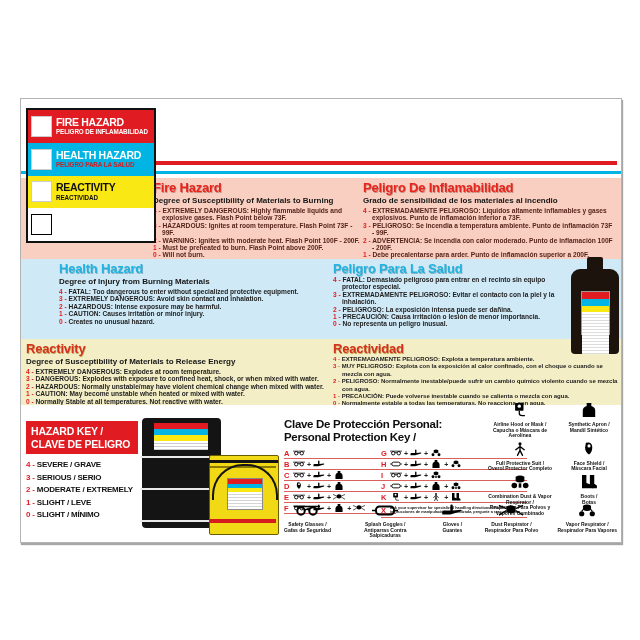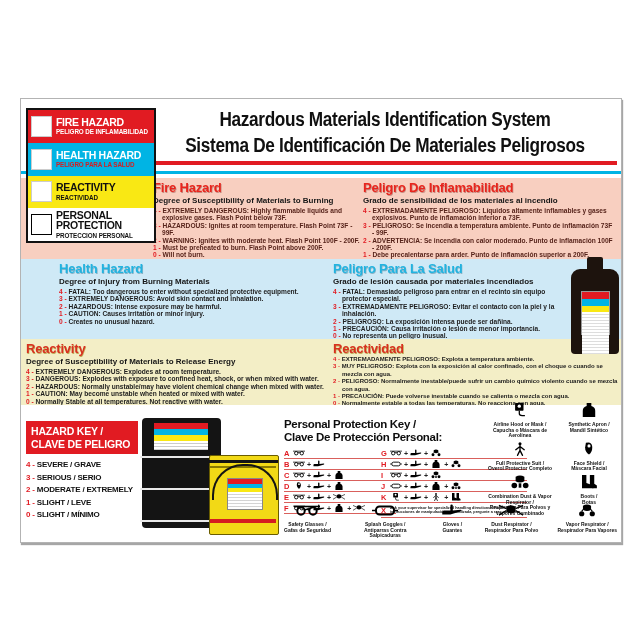--- a/index.html
+++ b/index.html
@@ -163,24 +163,20 @@
   </symbol>
   <symbol id="i-boots" viewBox="0 0 20 16">
     <path d="M2 0 h5 v9 l8 3 v3 H2 z" fill="#000"></path>
     <path d="M11 0 h5 v10 l3 2 v3 h-5 l-3-2 z" fill="#000"></path>
   </symbol>
 </svg>
 
 <div class="canvas">
   <div class="poster">
 
-    <div class="title">
-      <div class="tl">Hazardous Materials Identification System</div>
-      <div class="tl">Sistema De Identificación De Materiales Peligrosos</div>
-    </div>
     <div class="rule-red"></div>
     <div class="rule-cyan"></div>
 
     <div class="legend-box">
 
         <div class="legend-row" style="background: rgb(225, 27, 34);">
           <span class="legend-square" style="border-color: rgb(204, 204, 204);"></span>
           <span class="legend-texts">
             <span class="l-en" style="color: rgb(255, 255, 255);">FIRE HAZARD</span>
             <span class="l-es" style="color: rgb(255, 255, 255);">PELIGRO DE INFLAMABILIDAD</span>
@@ -198,24 +194,20 @@
         <div class="legend-row" style="background: rgb(249, 232, 20);">
           <span class="legend-square" style="border-color: rgb(204, 204, 204);"></span>
           <span class="legend-texts">
             <span class="l-en" style="color: rgb(16, 16, 16);">REACTIVITY</span>
             <span class="l-es" style="color: rgb(16, 16, 16);">REACTIVIDAD</span>
           </span>
         </div>
 
         <div class="legend-row" style="background: rgb(255, 255, 255);">
           <span class="legend-square" style="border-color: rgb(0, 0, 0);"></span>
-          <span class="legend-texts">
-            <span class="l-en" style="color: rgb(16, 16, 16);">PERSONAL PROTECTION</span>
-            <span class="l-es" style="color: rgb(16, 16, 16);">PROTECCION PERSONAL</span>
-          </span>
         </div>
       </div>
 
     <div class="band band-fire">
       <div class="col fire-en">
         <h2>Fire Hazard</h2>
         <div class="sub">Degree of Susceptibility of Materials to Burning</div>
         <div>
 
         <div class="li"><span class="num">4 -</span> <span class="txt">EXTREMELY DANGEROUS: Highly flammable liquids and explosive gases. Flash Point below 73F.</span></div>
@@ -247,21 +239,20 @@
 
         <div class="li"><span class="num">4 -</span> <span class="txt">FATAL: Too dangerous to enter without specialized protective equipment.</span></div>
             <div class="li"><span class="num">3 -</span> <span class="txt">EXTREMELY DANGEROUS: Avoid skin contact and inhalation.</span></div>
             <div class="li"><span class="num">2 -</span> <span class="txt">HAZARDOUS: Intense exposure may be harmful.</span></div>
             <div class="li"><span class="num">1 -</span> <span class="txt">CAUTION: Causes irritation or minor injury.</span></div>
             <div class="li"><span class="num">0 -</span> <span class="txt">Creates no unusual hazard.</span></div>
           </div>
       </div>
       <div class="col health-es">
         <h2>Peligro Para La Salud</h2>
-        <div class="sub">Grado de lesión causada por materiales incendiados</div>
         <div>
 
         <div class="li"><span class="num">4 -</span> <span class="txt">FATAL: Demasiado peligroso para entrar en el recinto sin equipo protector especial.</span></div>
             <div class="li"><span class="num">3 -</span> <span class="txt">EXTREMADAMENTE PELIGROSO: Evitar el contacto con la piel y la inhalación.</span></div>
             <div class="li"><span class="num">2 -</span> <span class="txt">PELIGROSO: La exposición intensa puede ser dañina.</span></div>
             <div class="li"><span class="num">1 -</span> <span class="txt">PRECAUCIÓN: Causa irritación o lesión de menor importancia.</span></div>
             <div class="li"><span class="num">0 -</span> <span class="txt">No representa un peligro inusual.</span></div>
           </div>
       </div>
     </div>
@@ -339,22 +330,22 @@
         <div class="plabel">
           <div class="pl-red"></div>
           <div class="pl-cyan"></div>
           <div class="pl-yel"></div>
           <div class="pl-grid"></div>
         </div>
         <div class="pstripe"></div>
       </div>
 
       <div class="ppe-title">
+        <div>Clave De Protección Personal:</div>
         <div>Personal Protection Key /</div>
-        <div>Clave De Protección Personal:</div>
       </div>
 
       <div class="rows rows-left">
 
           <div class="ppe-row">
             <span class="letter">A</span>
             <span class="icons" style="display:flex;align-items:center;gap:2px">
               <svg class="ico">
                 <use href="#i-safety-glasses"></use>
               </svg>

